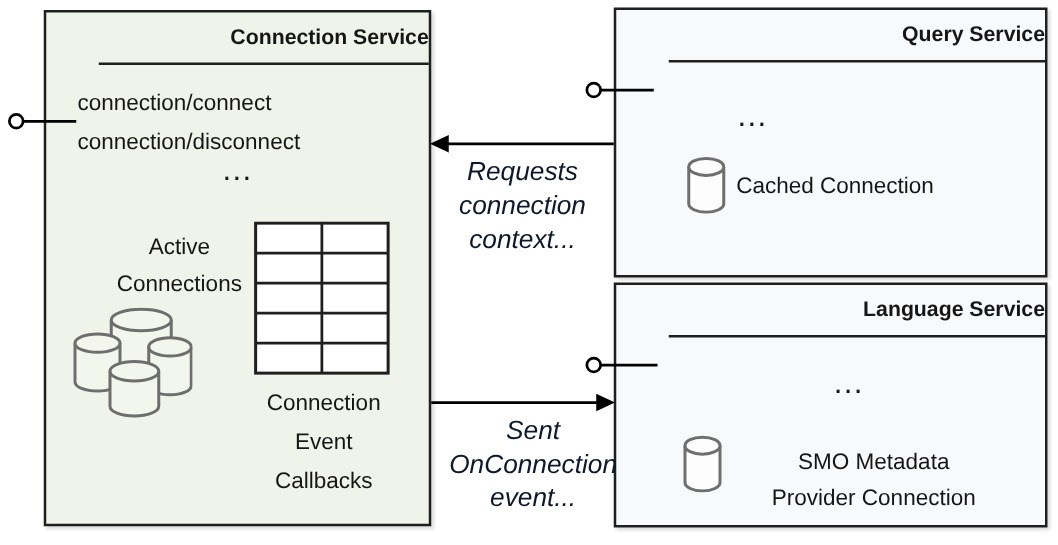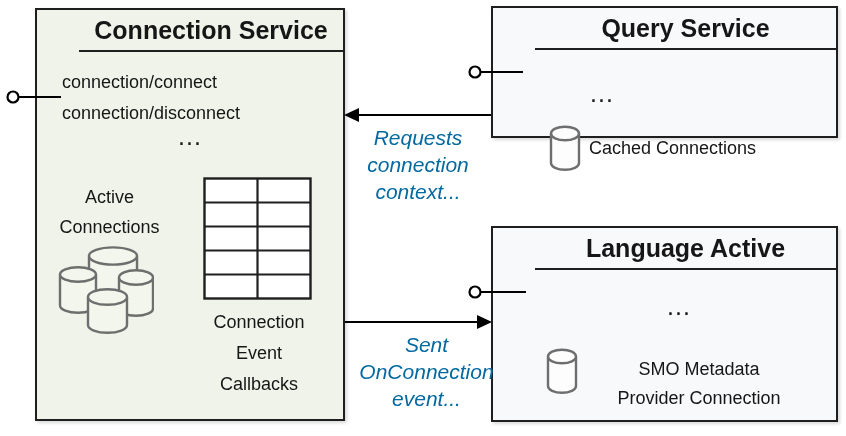--- a/index.html
+++ b/index.html
@@ -5,51 +5,51 @@
   html,body{margin:0;padding:0;background:#fff;}
   #canvas{
     position:relative;width:846px;height:436px;background:#ffffff;overflow:hidden;
     font-family:"Liberation Sans",sans-serif;color:#161616;
   }
   .box{
     position:absolute;border:2px solid #1f1f1f;box-sizing:border-box;
     box-shadow:2px 2px 3px rgba(0,0,0,0.15);
   }
   .box-conn{left:35px;top:8px;width:310px;height:413px;background:#f0f3e9;}
-  .box-query{left:491px;top:6px;width:347px;height:132px;background:#f8f9fb;}
+  .box-query{left:491px;top:6px;width:347px;height:216px;background:#f8f9fb;}
   .box-lang{left:491px;top:226px;width:347px;height:196px;background:#f8f9fb;}
   .hdr{
     height:40px;line-height:40px;border-bottom:2px solid #1f1f1f;
-    text-align:center;font-weight:bold;font-size:25px;white-space:nowrap;overflow:hidden;margin-left:42px;
+    text-align:right;font-weight:bold;font-size:17px;white-space:nowrap;overflow:hidden;margin-left:42px;
   }
   .abs{position:absolute;}
   .lines{white-space:pre-line;}
   .body-txt{font-size:18px;line-height:31px;}
   .center{text-align:center;}
   .ellipsis{font-size:25px;line-height:25px;text-align:center;letter-spacing:1px;}
   .flow-label{
     position:absolute;font-style:italic;font-size:21px;line-height:27px;
-    text-align:center;color:#0369a1;
+    text-align:center;color:#0f172a;
   }
   #overlay{position:absolute;left:0;top:0;width:846px;height:436px;pointer-events:none;}
 </style>
 </head>
 <body>
 
 <div id="canvas">
 
   <div class="box box-conn">
     <div class="hdr">Connection Service</div>
 
     <div class="abs body-txt lines" style="left:25px;top:57px;">connection/connect
 connection/disconnect</div>
 
     <div class="abs ellipsis" style="left:0;top:114px;width:306px;">...</div>
 
-    <div class="abs body-txt lines center" style="left:0;top:172px;width:145px;line-height:30px;">Active
+    <div class="abs body-txt lines center" style="left:0;top:172px;width:145px;line-height:30px;padding-left:34px;">Active
 Connections</div>
 
     <svg class="abs" style="left:21px;top:236px;" width="96" height="90" viewBox="0 0 96 90">
       <g fill="#f3f6ec" stroke="#6e6e6e" stroke-width="2.4">
         <path d="M31 10 L31 52 A24 8.6 0 0 0 79 52 L79 10"></path>
         <ellipse cx="55" cy="10" rx="24" ry="8.6"></ellipse>
         <path d="M2 28.5 L2 59.5 A18 7.3 0 0 0 38 59.5 L38 28.5"></path>
         <ellipse cx="20" cy="28.5" rx="18" ry="7.3"></ellipse>
         <path d="M61 31.5 L61 62.5 A17 7.3 0 0 0 95 62.5 L95 31.5"></path>
         <ellipse cx="78" cy="31.5" rx="17" ry="7.3"></ellipse>
@@ -78,25 +78,25 @@
 
     <div class="abs ellipsis" style="left:34px;top:73px;width:150px;">...</div>
 
     <svg class="abs" style="left:56px;top:117px;" width="32" height="46" viewBox="0 0 32 46">
       <g fill="#fdfdfd" stroke="#6e6e6e" stroke-width="2.4">
         <path d="M2 8.5 L2 38 A14 6.8 0 0 0 30 38 L30 8.5"></path>
         <ellipse cx="16" cy="8.5" rx="14" ry="6.8"></ellipse>
       </g>
     </svg>
 
-    <div class="abs body-txt" style="left:96px;top:125px;">Cached Connections</div>
+    <div class="abs body-txt" style="left:96px;top:125px;">Cached Connection</div>
   </div>
 
   <div class="box box-lang">
-    <div class="hdr">Language Active</div>
+    <div class="hdr">Language Service</div>
 
 
     <div class="abs ellipsis" style="left:38px;top:66px;width:296px;">...</div>
 
     <svg class="abs" style="left:53px;top:120px;" width="32" height="46" viewBox="0 0 32 46">
       <g fill="#fdfdfd" stroke="#6e6e6e" stroke-width="2.4">
         <path d="M2 8.5 L2 38 A14 6.8 0 0 0 30 38 L30 8.5"></path>
         <ellipse cx="16" cy="8.5" rx="14" ry="6.8"></ellipse>
       </g>
     </svg>

